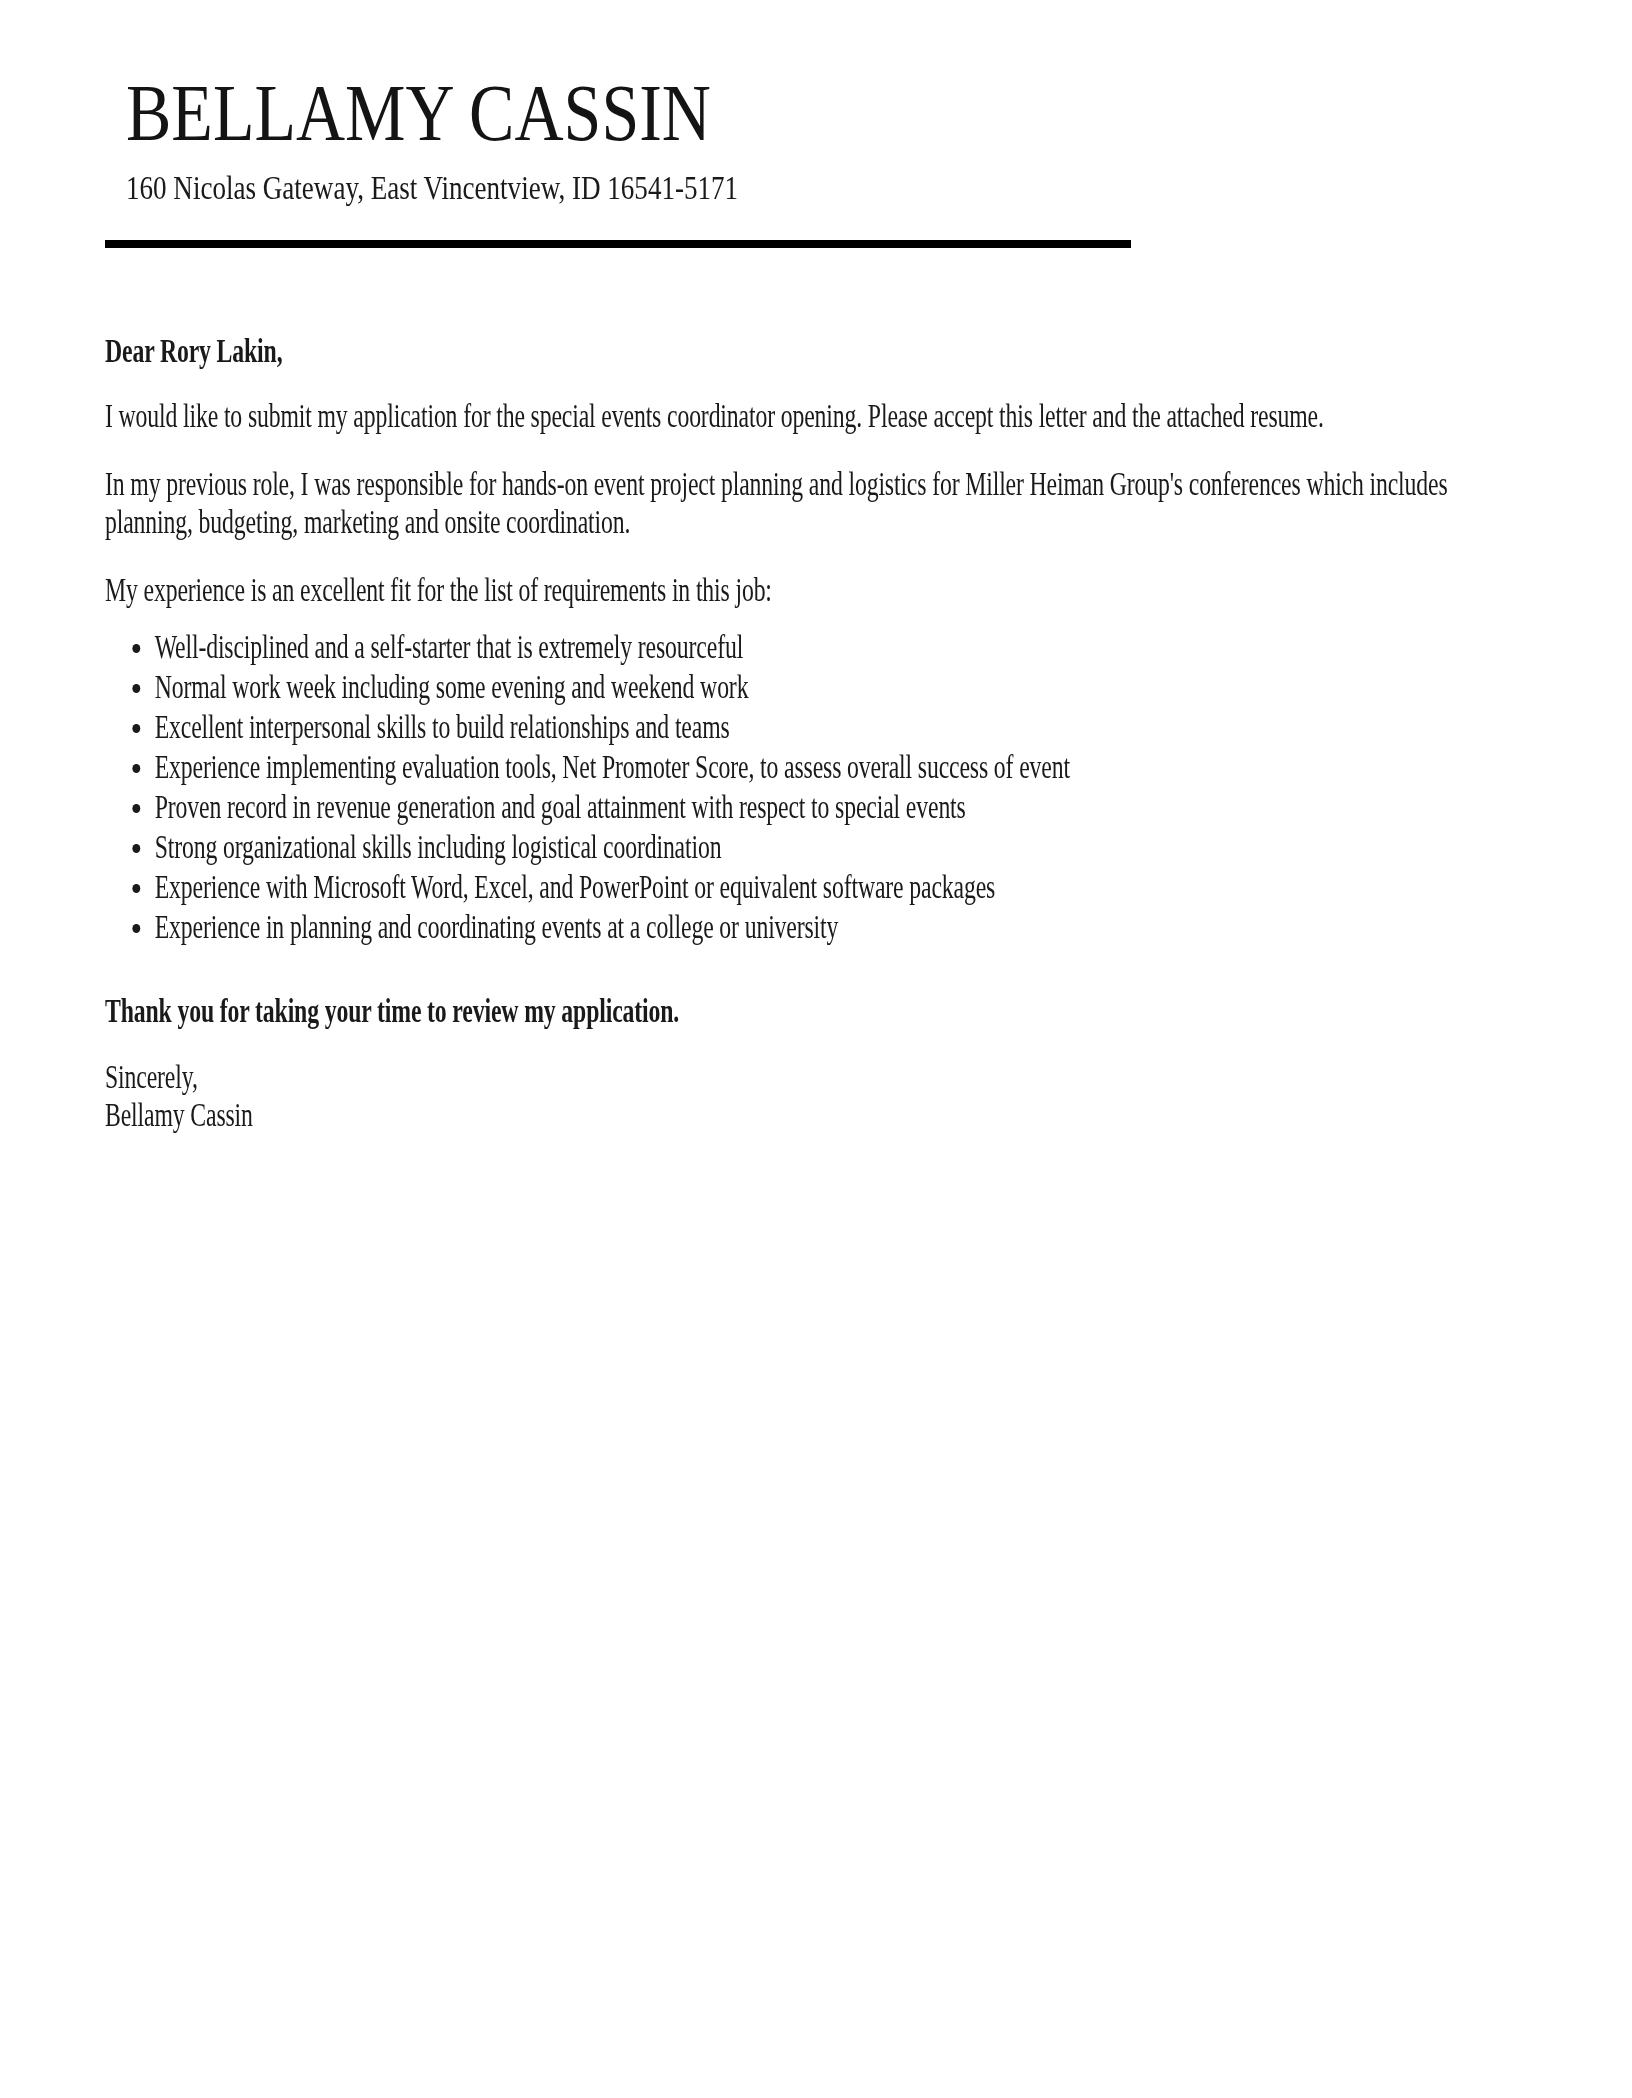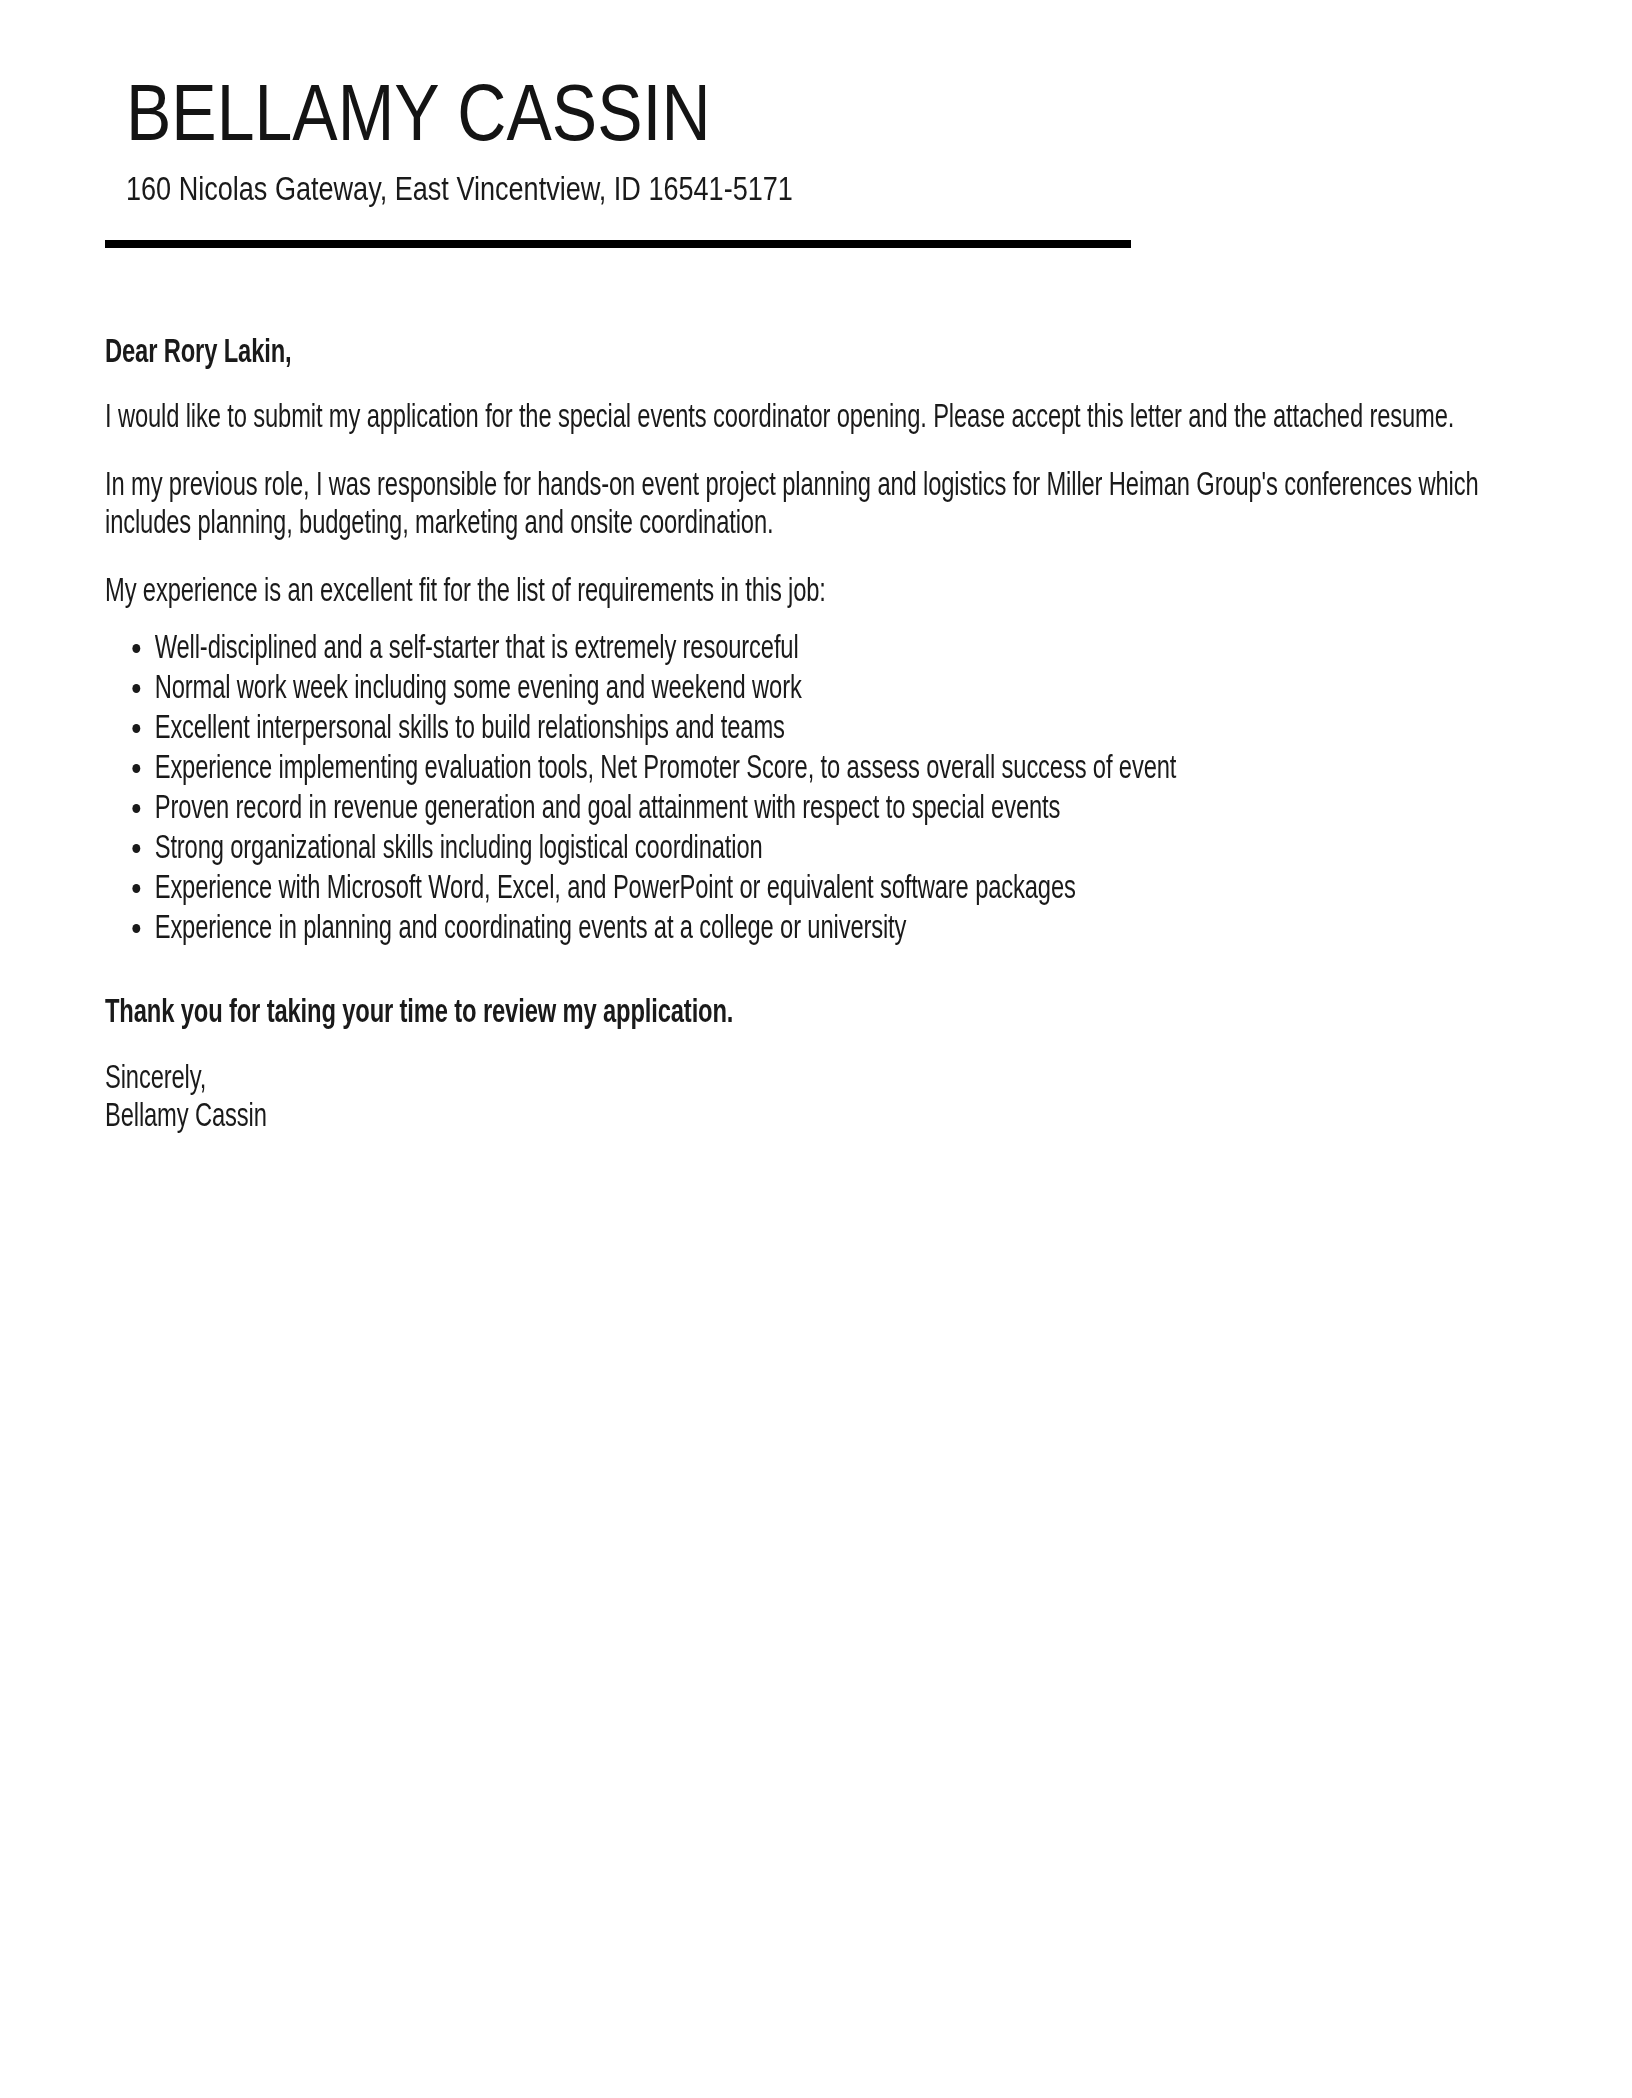--- a/index.html
+++ b/index.html
@@ -6,21 +6,21 @@
     margin: 0;
     padding: 0;
     background: #ffffff;
   }
   .page {
     position: relative;
     width: 1632px;
     height: 1489px;
     background: var(--page-bg, #ffffff);
     overflow: hidden;
-    font-family: Liberation Sans, sans-serif;
+    font-family: Liberation Serif, serif;
     color: var(--text-color, #1a1a1a);
   }
   
   .applicant-name {
     position: absolute;
     left: 126px;
     top: 73px;
     font-size: 80px;
     line-height: 80px;
     font-weight: 400;

